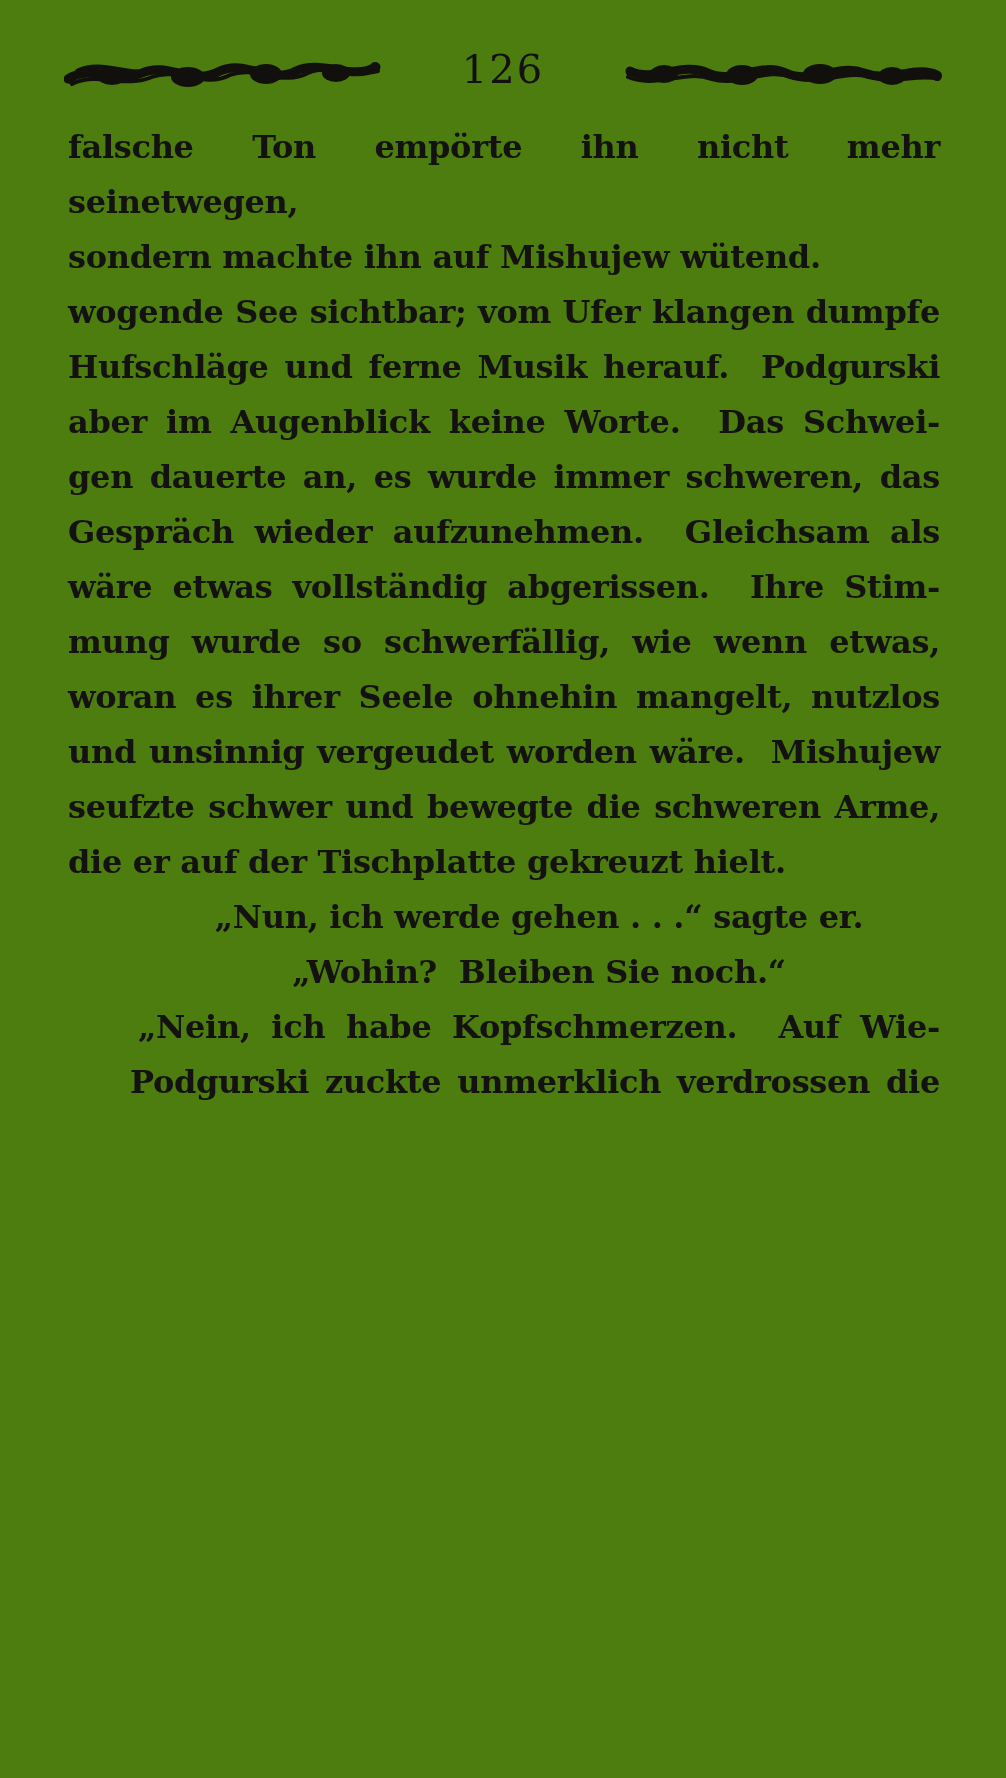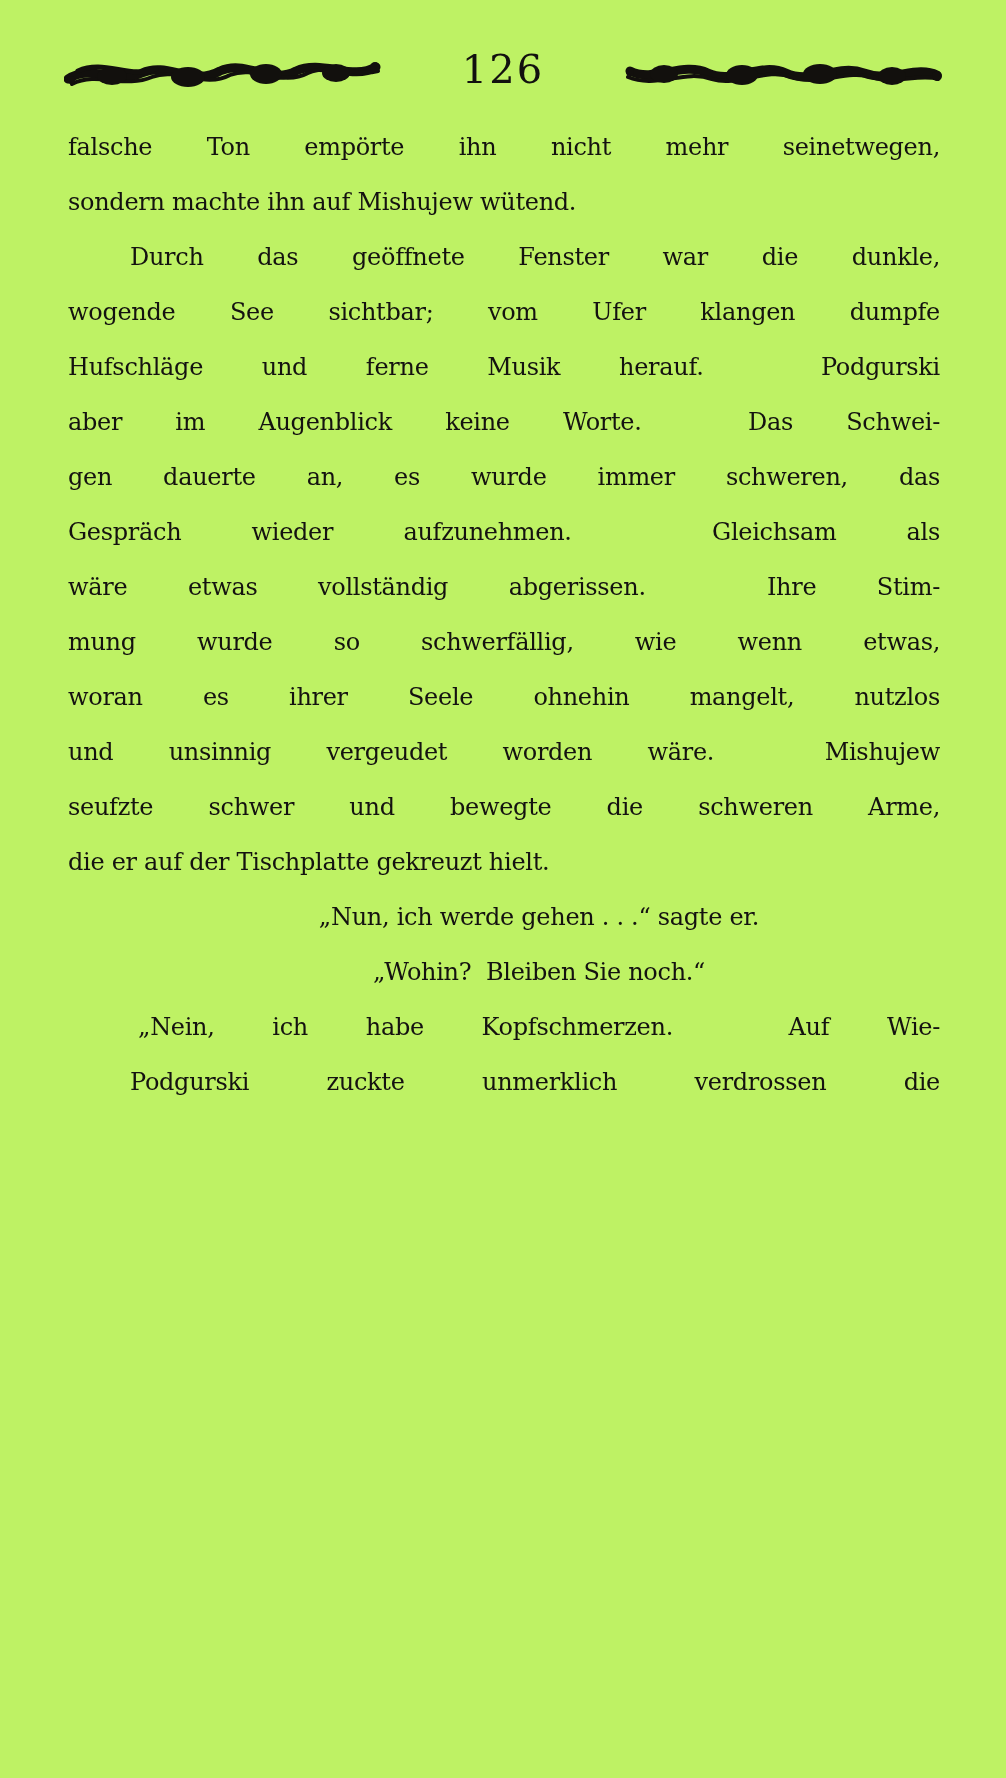--- a/index.html
+++ b/index.html
@@ -6,21 +6,21 @@
   html, body {
     margin: 0;
     padding: 0;
     background: #e8e8e6;
   }
   .page {
     position: relative;
     width: 1006px;
     height: 1778px;
     margin: 0 auto;
-    background: #bef264;
+    background: #4d7c0f;
     color: #100f0d;
     font-family: "DejaVu Serif", "Liberation Serif", serif;
     overflow: hidden;
   }
   
   .page-header {
     display: flex;
     align-items: center;
     justify-content: space-between;
     padding: 42px 64px 0 64px;
@@ -40,22 +40,22 @@
     color: #12110f;
     margin: 0 10px;
     transform: translateY(-2px);
   }
   
   .text-block {
     margin-top: 20px;
     padding: 0 66px 0 68px;
   }
   .line {
-    font-size: 24px;
-    font-weight: 400;
+    font-size: 32px;
+    font-weight: 700;
     line-height: 55px;
     letter-spacing: -0.3px;
     white-space: pre-wrap;
     color: #141210;
     text-align: left;
   }
   .line.j {
     text-align: justify;
     text-align-last: justify;
   }
@@ -102,21 +102,20 @@
           <circle cx="6" cy="23" r="4"></circle>
           <circle cx="313" cy="27" r="5"></circle>
         </g>
       </svg>
     </span>
   </header>
 
   <main class="text-block">
     <div class="line j">falsche Ton empörte ihn nicht mehr seinetwegen,</div>
     <div class="line">sondern machte ihn auf Mishujew wütend.</div>
-    <div class="line j indent">Durch das geöffnete Fenster war die dunkle,</div>
     <div class="line j">wogende See sichtbar; vom Ufer klangen dumpfe</div>
     <div class="line j">Hufschläge und ferne Musik herauf.  Podgurski</div>
     <div class="line j">aber im Augenblick keine Worte.  Das Schwei-</div>
     <div class="line j">gen dauerte an, es wurde immer schweren, das</div>
     <div class="line j">Gespräch wieder aufzunehmen.  Gleichsam als</div>
     <div class="line j">wäre etwas vollständig abgerissen.  Ihre Stim-</div>
     <div class="line j">mung wurde so schwerfällig, wie wenn etwas,</div>
     <div class="line j">woran es ihrer Seele ohnehin mangelt, nutzlos</div>
     <div class="line j">und unsinnig vergeudet worden wäre.  Mishujew</div>
     <div class="line j">seufzte schwer und bewegte die schweren Arme,</div>

